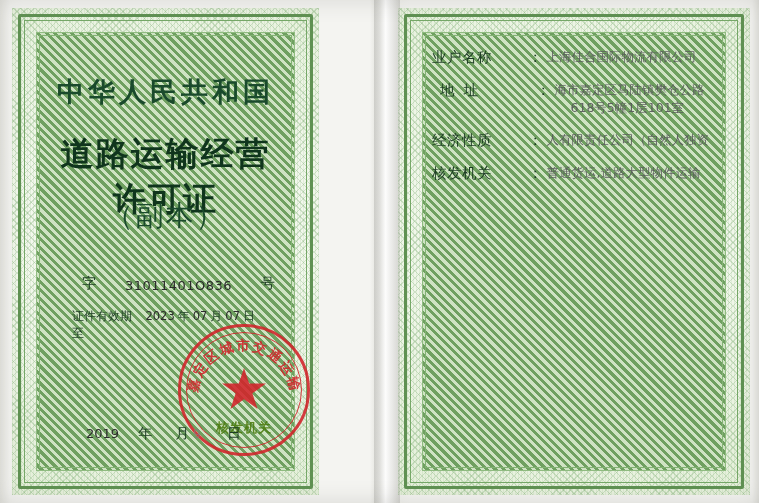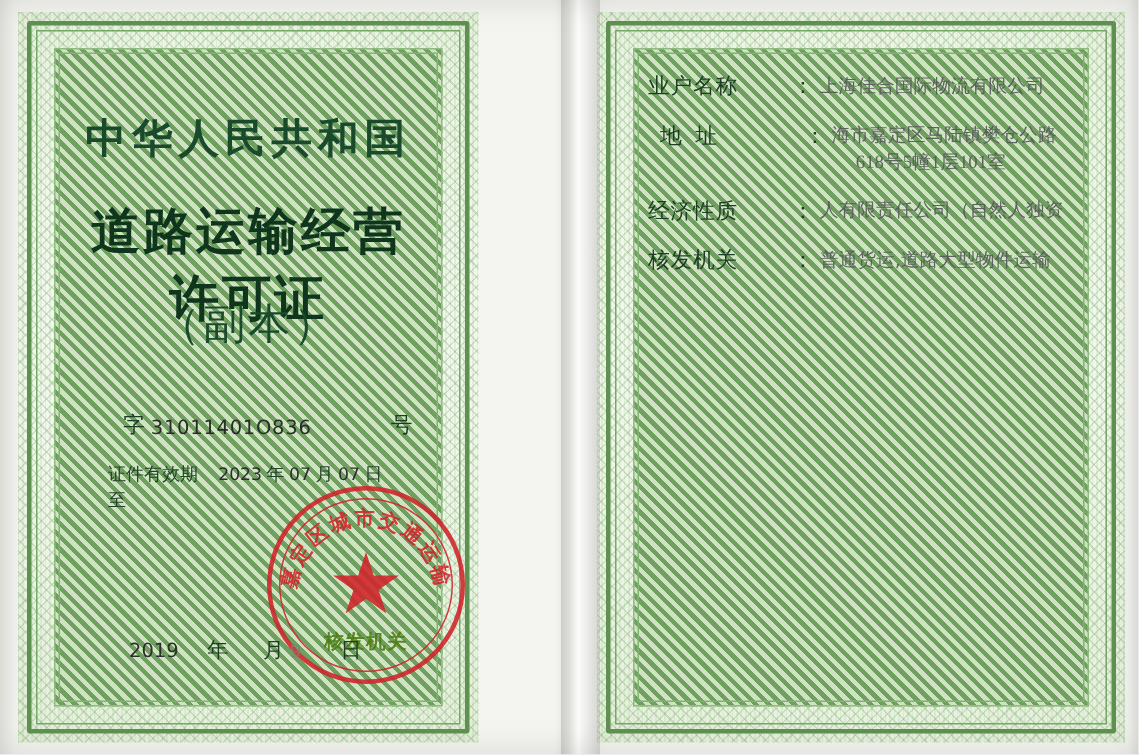--- a/index.html
+++ b/index.html
@@ -146,20 +146,21 @@
     display: flex;
     align-items: flex-end;
     font-family: "DejaVu Serif", "Liberation Serif", serif;
     font-size: 14.5px;
     color: #1d3c24;
   }
   .lic-label { white-space: nowrap; letter-spacing: 1px; }
   .lic-zi { margin-left: 18px; white-space: nowrap; }
   .lic-number {
     flex: 1;
+    text-align: center;
     font-family: "DejaVu Sans", "Liberation Sans", sans-serif;
     font-size: 13px;
     color: #2b2b2b;
     padding: 0 4px;
     letter-spacing: 0.5px;
   }
   .lic-hao { white-space: nowrap; }
 
   
   .valid-row {
@@ -306,21 +307,20 @@
     font-family: "DejaVu Sans", "Liberation Sans", sans-serif;
     font-size: 12.5px;
     color: #58595b;
     line-height: 1.45;
     padding-left: 4px;
     opacity: 0.92;
   }
   .field-value .line2 {
     display: block;
     padding-left: 16px;
-    font-family: Liberation Serif, serif;
   }
 
   
   .binding {
     position: absolute;
     left: 374px;
     top: 0;
     width: 26px;
     height: 503px;
     background: linear-gradient(to right, rgba(120,120,115,0.25), rgba(255,255,255,0.9) 45%, rgba(130,130,125,0.28));

